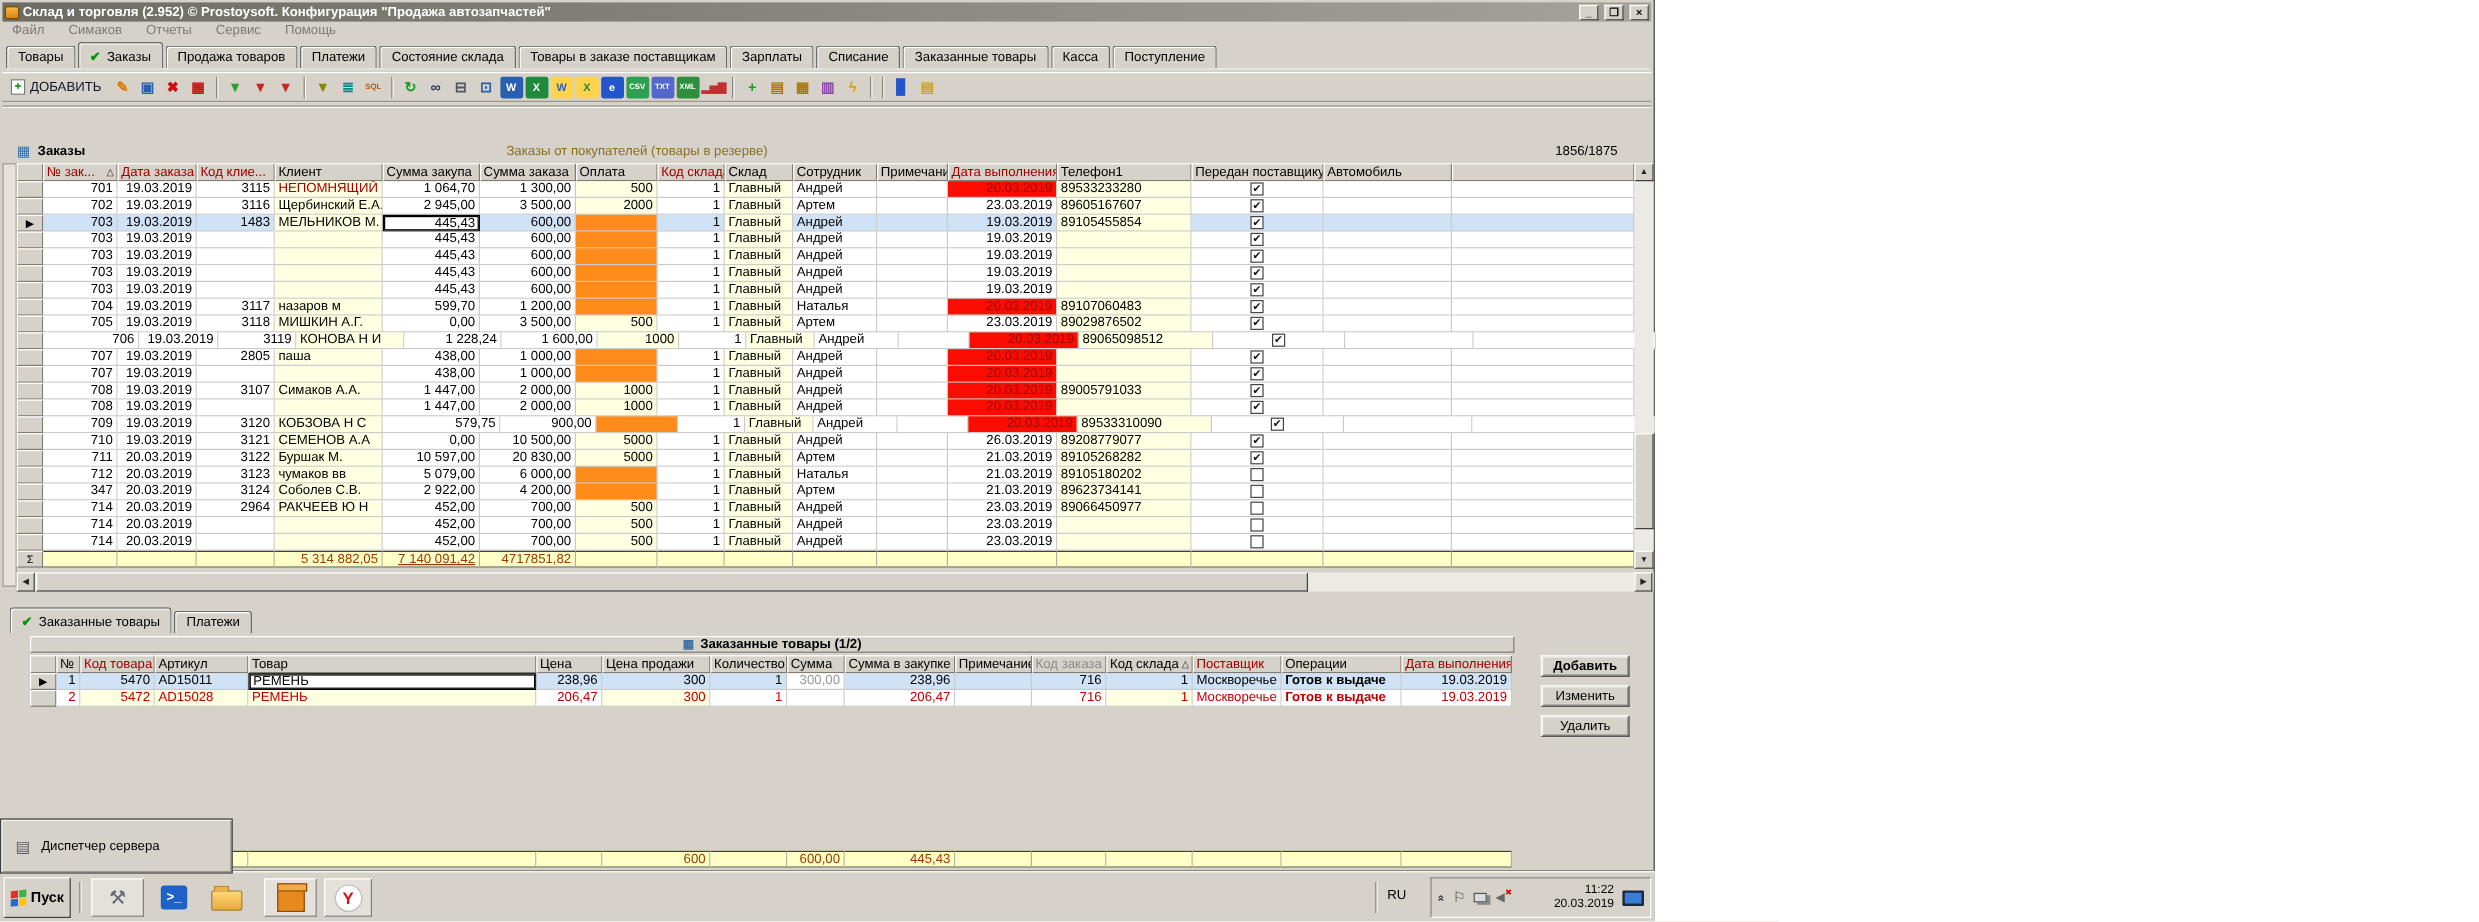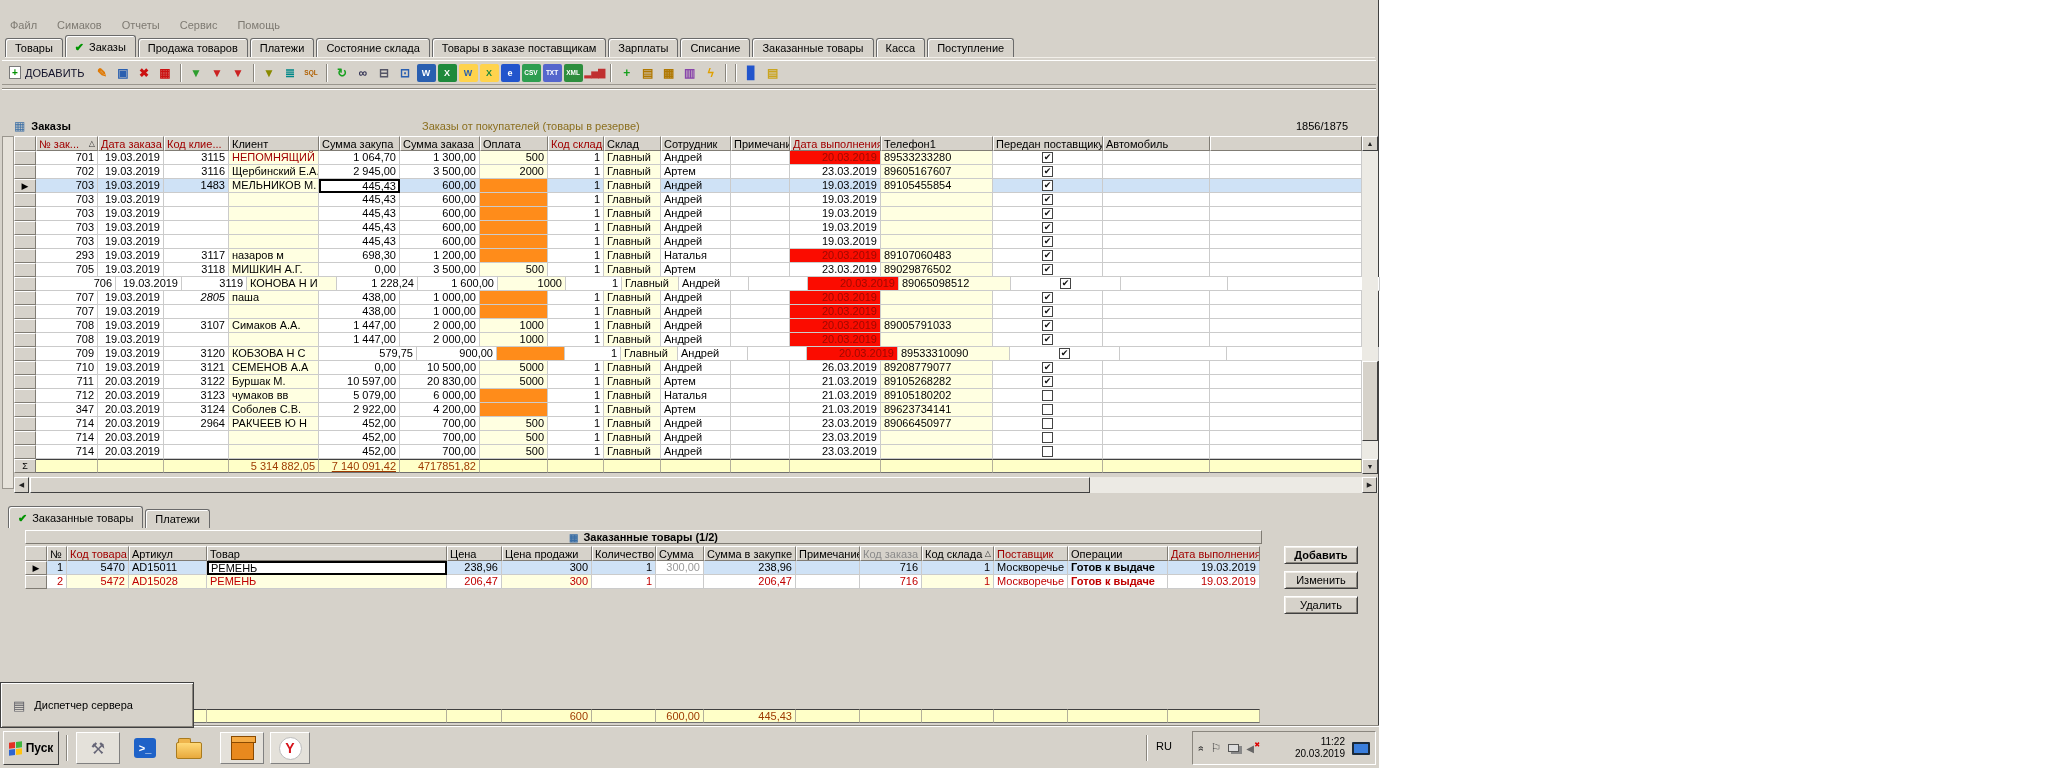--- a/index.html
+++ b/index.html
@@ -94,20 +94,27 @@
   .clock{margin-left:auto;text-align:right;font-size:10px;line-height:12px}
   .desk{width:18px;height:13px;background:#3a7edc;border:2px solid #1a2a3a;border-radius:1px}
   .leftstrip{position:absolute;left:2px;top:136px;width:12px;height:353px;background:#e6e2da;border:1px solid #9a968e}
 </style>
 </head>
 <body>
 
 <div class="screen">
  <div class="win">
 
+  <div class="titlebar">
+    <span class="wicon"></span>
+    <span class="wtitle">Склад и торговля (2.952) © Prostoysoft. Конфигурация "Продажа автозапчастей"</span>
+    <span class="wbtn">_</span>
+    <span class="wbtn">❐</span>
+    <span class="wbtn">×</span>
+  </div>
 
   <div class="menubar">
     <span>Файл</span>
     <span>Симаков</span>
     <span>Отчеты</span>
     <span>Сервис</span>
     <span>Помощь</span>
   </div>
 
   <div class="tabstrip">
@@ -342,25 +349,25 @@
             <div class="tc r" style="width: 91px;">19.03.2019</div>
             <div class="tc y" style="width: 112px;"></div>
             <div class="tc center" style="width: 110px;">
               <span class="cb">✔</span>
             </div>
             <div class="tc" style="width: 107px;"></div>
             <div class="tc" style="width: 152px;"></div>
           </div>
           <div class="trow">
             <div class="rowsel" style="width: 22px;"></div>
-            <div class="tc r" style="width: 62px;">293</div>
+            <div class="tc r" style="width: 62px;">704</div>
             <div class="tc r" style="width: 66px;">19.03.2019</div>
             <div class="tc r" style="width: 65px;">3117</div>
             <div class="tc y" style="width: 90px;">назаров м</div>
-            <div class="tc r" style="width: 81px;">698,30</div>
+            <div class="tc r" style="width: 81px;">599,70</div>
             <div class="tc r" style="width: 80px;">1 200,00</div>
             <div class="tc r orange" style="width: 68px;"></div>
             <div class="tc r" style="width: 56px;">1</div>
             <div class="tc y" style="width: 57px;">Главный</div>
             <div class="tc" style="width: 70px;">Наталья</div>
             <div class="tc" style="width: 59px;"></div>
             <div class="tc r reddate" style="width: 91px;">20.03.2019</div>
             <div class="tc y" style="width: 112px;">89107060483</div>
             <div class="tc center" style="width: 110px;">
               <span class="cb">✔</span>
@@ -407,21 +414,21 @@
             <div class="tc center" style="width: 110px;">
               <span class="cb">✔</span>
             </div>
             <div class="tc" style="width: 107px;"></div>
             <div class="tc" style="width: 152px;"></div>
           </div>
           <div class="trow">
             <div class="rowsel" style="width: 22px;"></div>
             <div class="tc r" style="width: 62px;">707</div>
             <div class="tc r" style="width: 66px;">19.03.2019</div>
-            <div class="tc r" style="width: 65px; font-style: italic;">2805</div>
+            <div class="tc r" style="width: 65px;">2805</div>
             <div class="tc y" style="width: 90px;">паша</div>
             <div class="tc r" style="width: 81px;">438,00</div>
             <div class="tc r" style="width: 80px;">1 000,00</div>
             <div class="tc r orange" style="width: 68px;"></div>
             <div class="tc r" style="width: 56px;">1</div>
             <div class="tc y" style="width: 57px;">Главный</div>
             <div class="tc" style="width: 70px;">Андрей</div>
             <div class="tc" style="width: 59px;"></div>
             <div class="tc r reddate" style="width: 91px;">20.03.2019</div>
             <div class="tc y" style="width: 112px;"></div>

